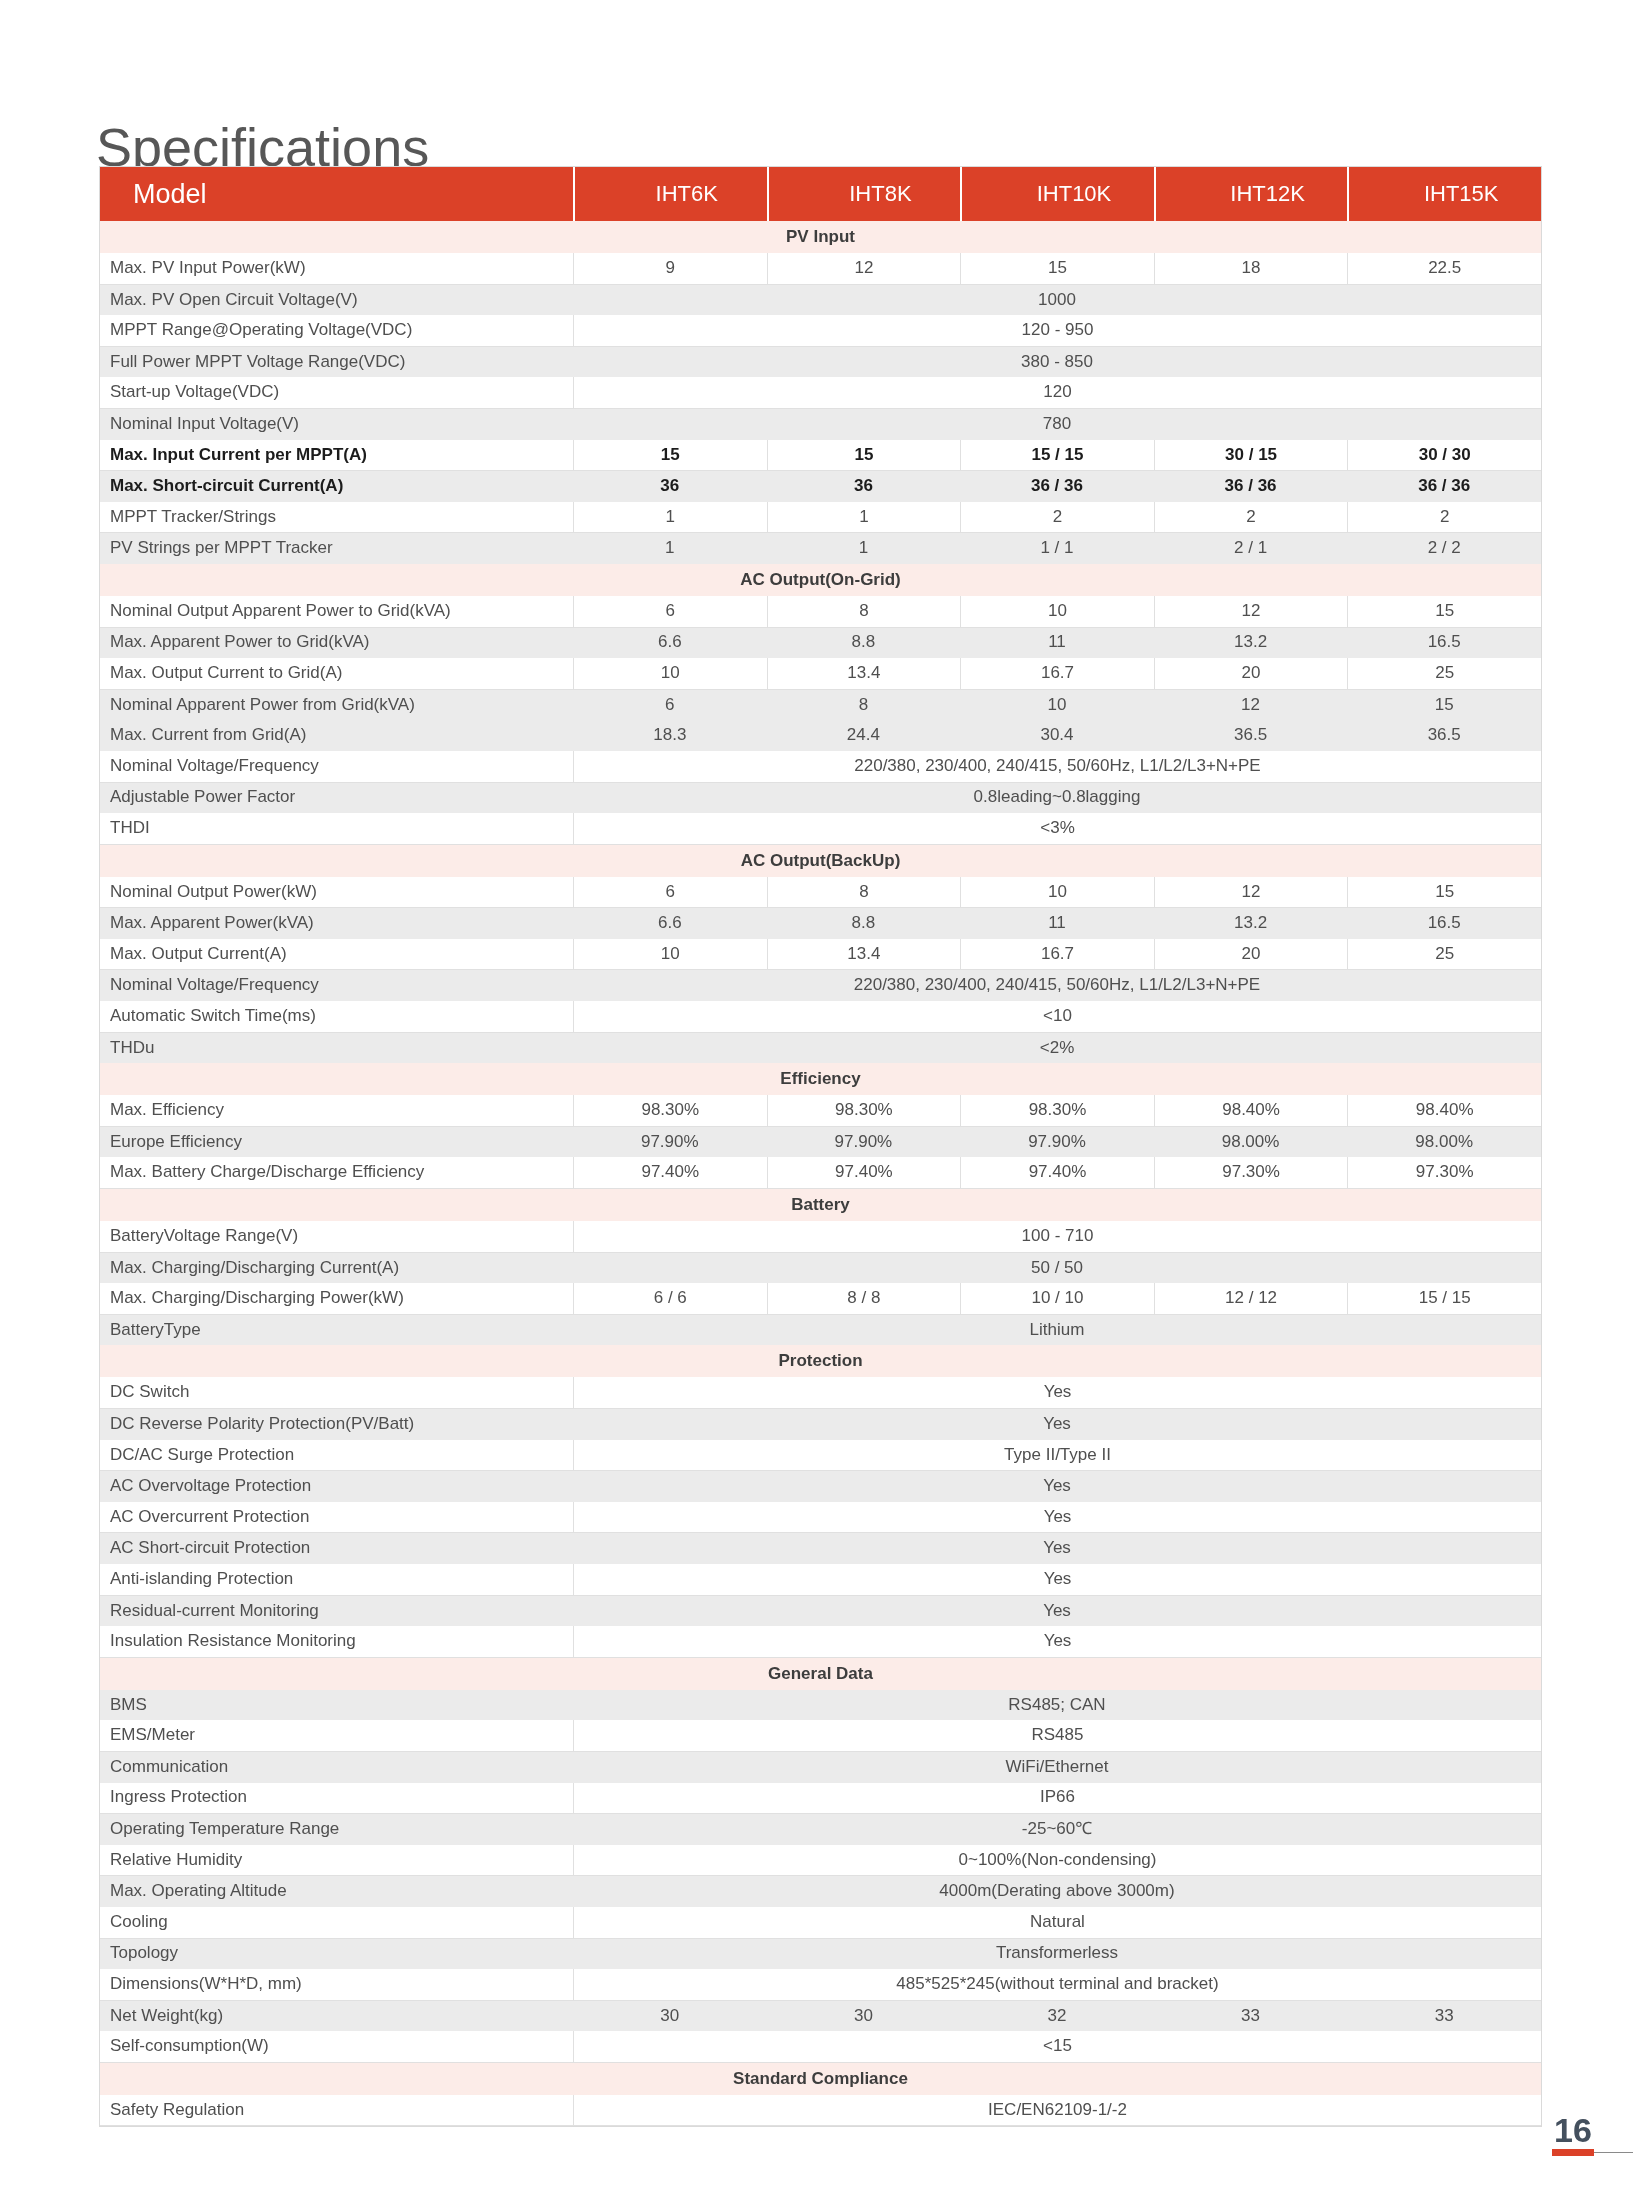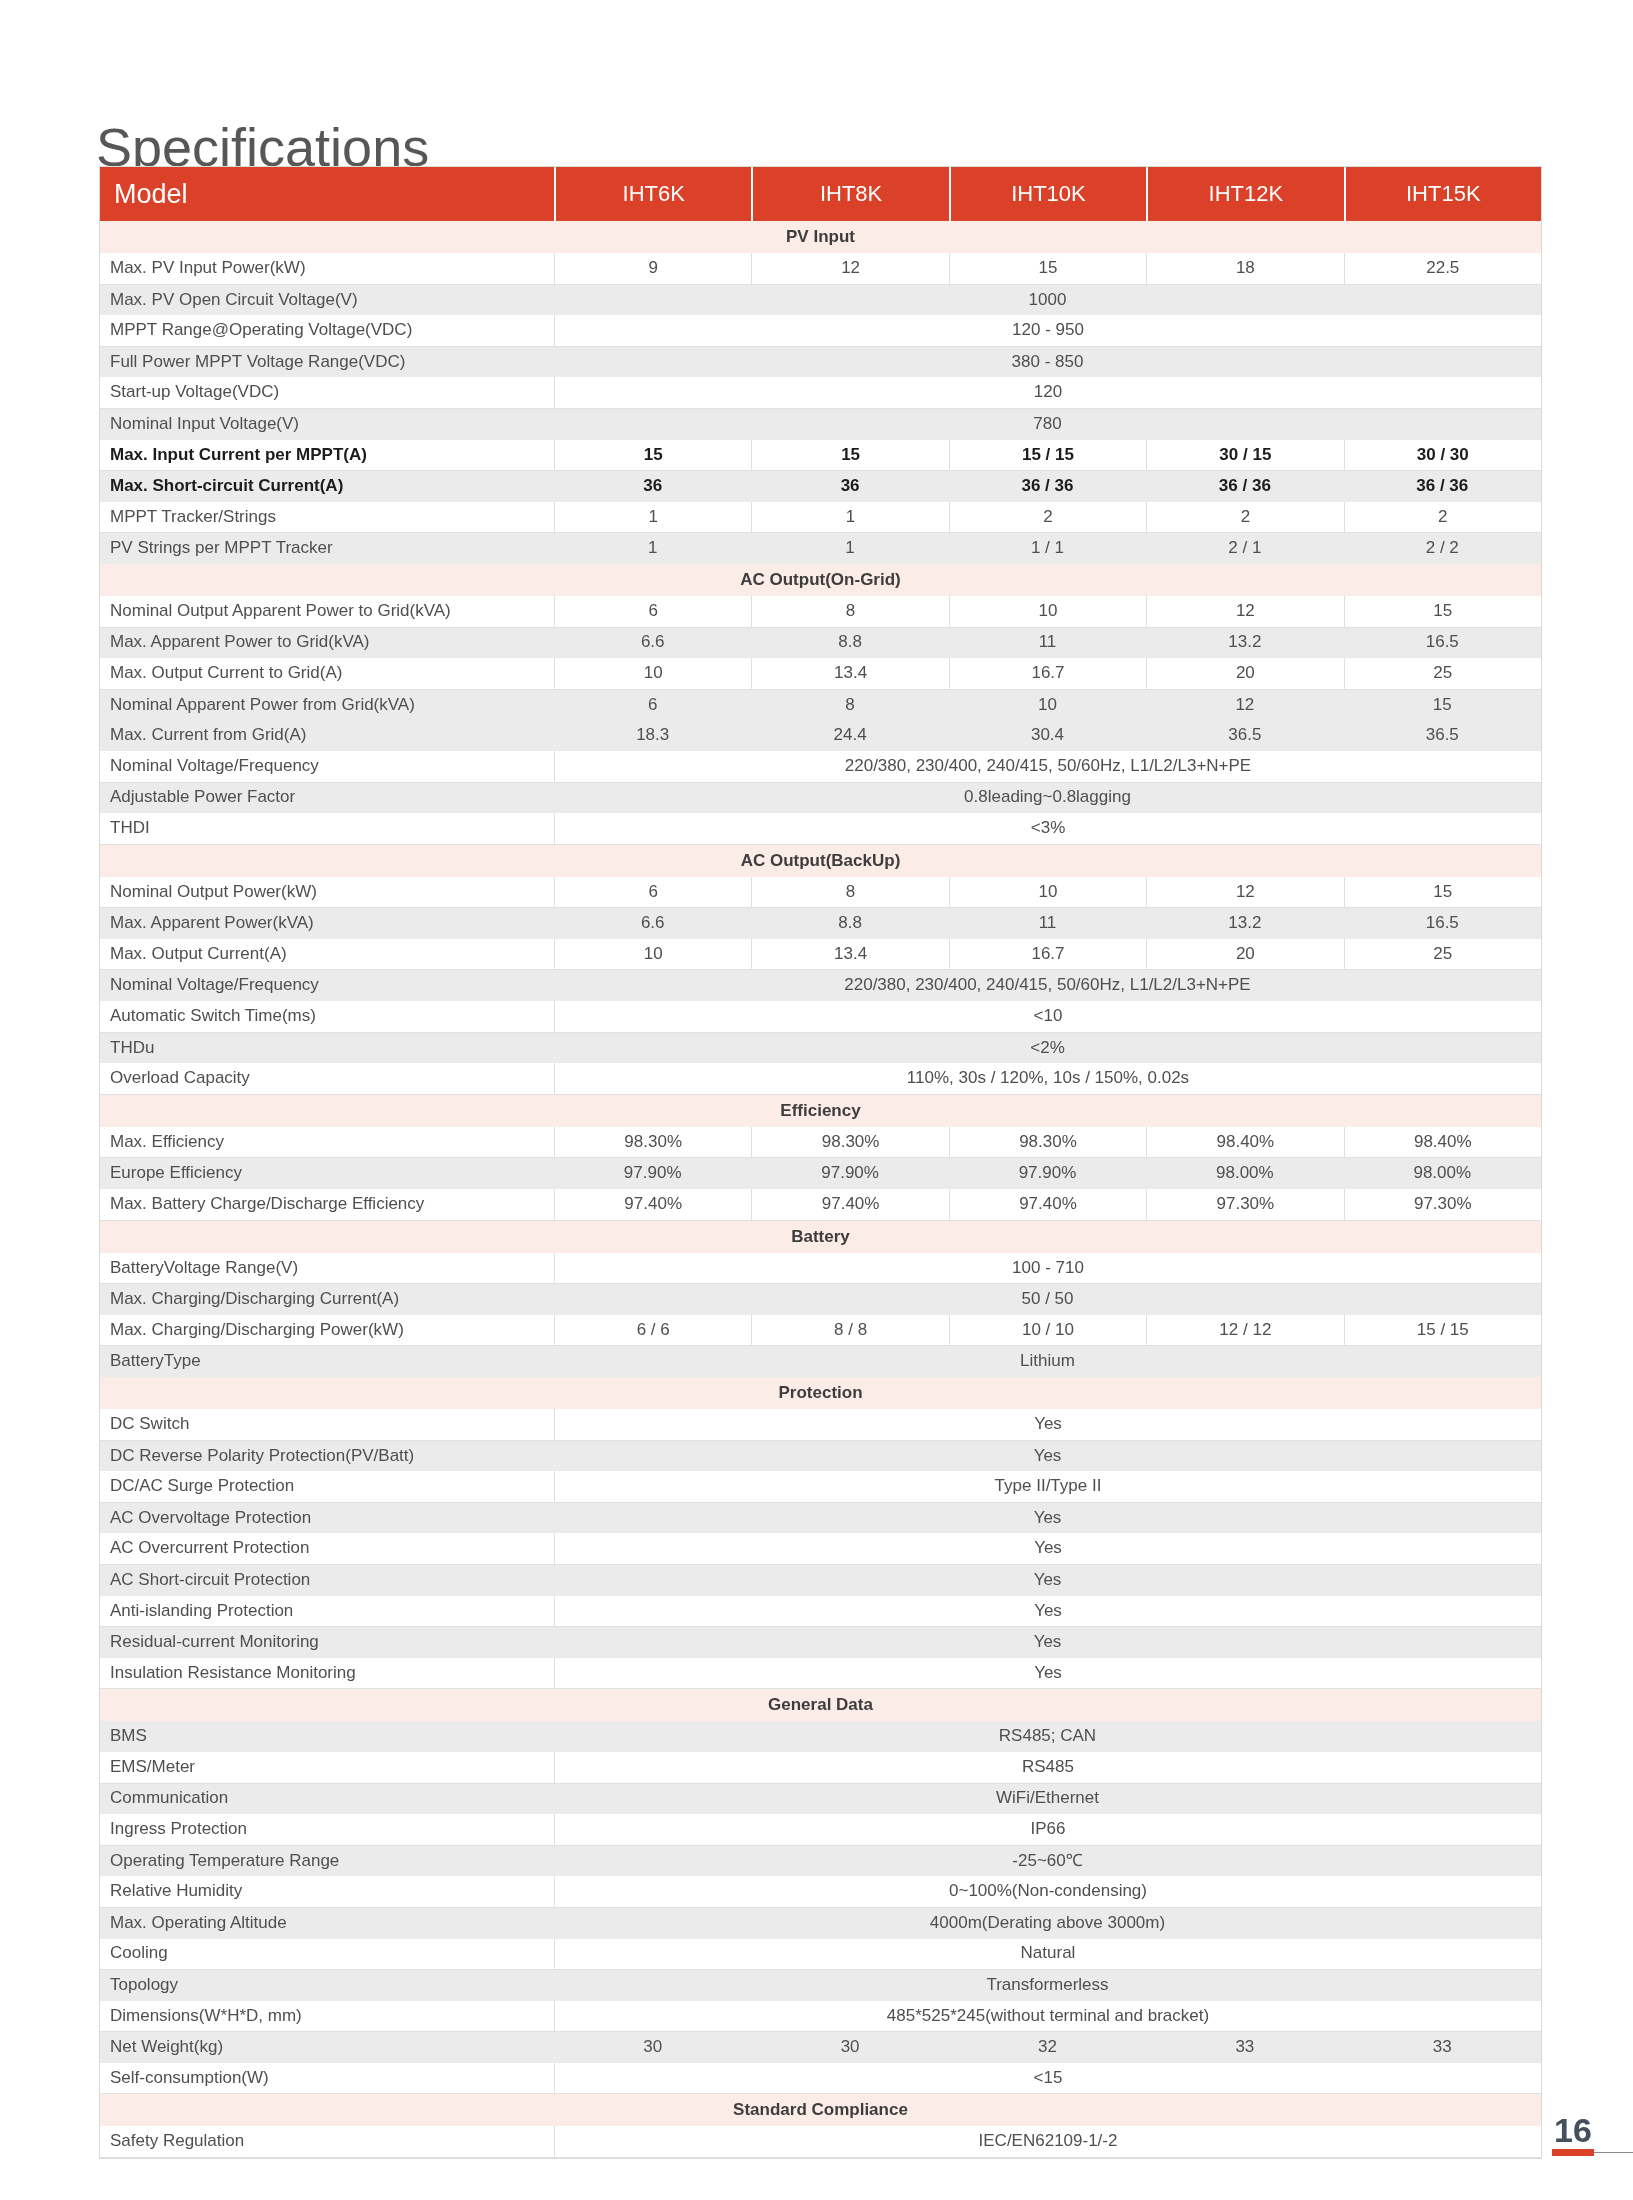--- a/index.html
+++ b/index.html
@@ -25,21 +25,21 @@
   .table-wrap{
     position:absolute;left:99px;top:166px;width:1441px;
     border:1px solid #DADADA;
   }
   table{
     width:100%;border-collapse:separate;border-spacing:0;table-layout:fixed;
   }
   
   tr.model-row th{
     background:var(--red);color:#ffffff;height:52px;
-    font-weight:normal;vertical-align:middle;
+    font-weight:normal;vertical-align:middle;padding-left:33px;
   }
   th.model-label{
     width:439px;text-align:left;padding-left:14px;font-size:27px;
   }
   th.model-name{
     font-size:22px;border-left:2px solid #ffffff;
   }
   
   tr.section-row td{
     background:var(--pink);height:30px;text-align:center;
@@ -238,24 +238,20 @@
           <td class="val" colspan="5">220/380, 230/400, 240/415, 50/60Hz, L1/L2/L3+N+PE</td>
         </tr>
         <tr class="data-row white">
           <td class="lbl">Automatic Switch Time(ms)</td>
           <td class="val" colspan="5">&lt;10</td>
         </tr>
         <tr class="data-row gray">
           <td class="lbl">THDu</td>
           <td class="val" colspan="5">&lt;2%</td>
         </tr>
-        <tr class="data-row white">
-          <td class="lbl">Overload Capacity</td>
-          <td class="val" colspan="5">110%, 30s / 120%, 10s / 150%, 0.02s</td>
-        </tr>
         <tr class="section-row">
           <td colspan="6">Efficiency</td>
         </tr>
         <tr class="data-row white">
           <td class="lbl">Max. Efficiency</td>
           <td class="val">98.30%</td>
           <td class="val">98.30%</td>
           <td class="val">98.30%</td>
           <td class="val">98.40%</td>
           <td class="val">98.40%</td>

